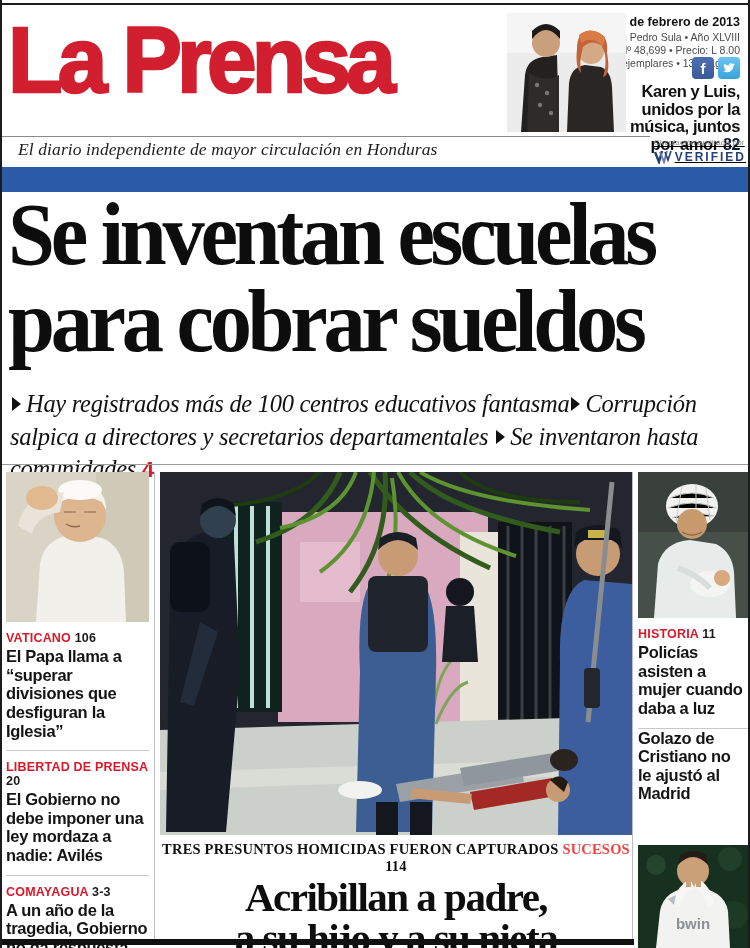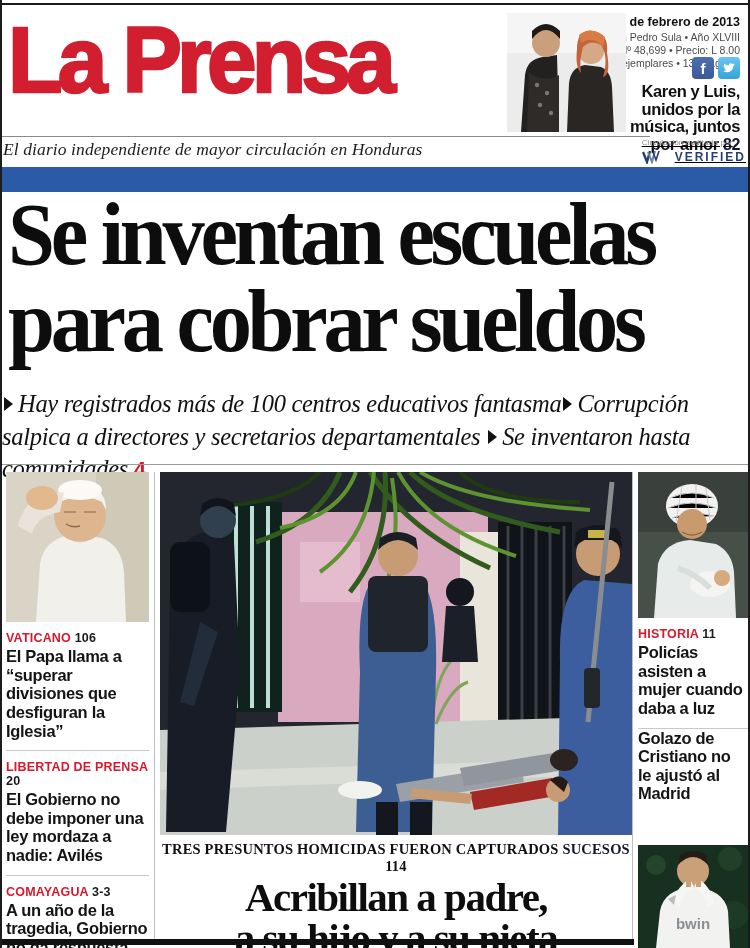--- a/index.html
+++ b/index.html
@@ -25,37 +25,37 @@
   .couple{position:absolute;left:505px;top:13px;width:119px;height:119px;overflow:hidden;}
   .social{position:absolute;right:8px;top:57px;display:flex;gap:4px;}
   .sicon{width:22px;height:22px;border-radius:4px;display:flex;align-items:center;justify-content:center;
          color:#fff;font-weight:bold;font-size:15px;}
   .sicon.fb{background:linear-gradient(#4e6fb0,#3b5998);}
   .sicon.tw{background:linear-gradient(#6cc4ef,#35a3dc);}
   .promo{position:absolute;right:8px;top:83px;width:132px;text-align:right;
          font-size:16.5px;font-weight:bold;line-height:1.07;letter-spacing:-.4px;color:#101010;}
   .promo .pg{color:#0f172a;font-size:16px;text-align:center;}
   .mast-rule{position:absolute;left:0;top:136px;width:648px;height:1px;background:#8a8a8a;}
-  .tagline{position:absolute;left:1px;top:139px;font-family:"Liberation Serif","DejaVu Serif",serif;
+  .tagline{position:absolute;left:16px;top:139px;font-family:"Liberation Serif","DejaVu Serif",serif;
            font-style:italic;font-size:17.5px;color:#1d1d1d;letter-spacing:.1px;}
   .audit{position:absolute;right:2px;top:138px;text-align:left;text-decoration:underline;}
   .audit .note{font-size:8px;color:#8c8c8c;letter-spacing:.2px;}
-  .audit .brand{display:flex;align-items:center;gap:15px;justify-content:flex-end;margin-top:2px;}
+  .audit .brand{display:flex;align-items:center;gap:3px;justify-content:flex-end;margin-top:2px;}
   .audit .brand span{font-size:12px;font-weight:bold;color:#243f77;letter-spacing:2px;}
   .blue-bar{position:absolute;left:0;top:167px;width:100%;height:25px;background:#2b5aa7;}
 
   
   .lead-hl{
     position:absolute;left:6px;top:192px;width:744px;
     font-family:"Liberation Serif","DejaVu Serif",serif;font-weight:bold;color:#0d0d0d;
     font-size:88px;line-height:.985;letter-spacing:-4.5px;
     transform:scaleX(.96);transform-origin:left top;white-space:nowrap;
   }
   .deck{
-    position:absolute;left:0;top:388px;width:738px;
+    position:absolute;left:8px;top:388px;width:738px;
     font-family:"Liberation Serif","DejaVu Serif",serif;font-style:italic;
     font-size:24.5px;line-height:1.33;color:#111;letter-spacing:-.3px;
   }
   .tri{display:inline-block;width:0;height:0;border-left:9px solid #111;
        border-top:7px solid transparent;border-bottom:7px solid transparent;
        margin:0 5px 1px 2px;}
   .deck .pg{color:#d8192b;font-style:normal;font-weight:bold;font-size:22px;font-family:"Liberation Sans",sans-serif;}
   .lead-rule{position:absolute;left:0;top:464px;width:100%;height:1px;background:#9c9c9c;}
 
   
@@ -64,21 +64,21 @@
   .photo{display:block;}
   .kicker{font-size:12.5px;font-weight:bold;letter-spacing:.2px;margin:9px 0 2px 0;}
   .kicker .k{color:#d8192b;}
   .kicker .p{color:#1a1a1a;}
   .story-hl{font-size:16.5px;font-weight:bold;line-height:1.13;color:#141414;letter-spacing:-.3px;}
   .story-div{height:1px;background:#c9c9c9;margin:10px 0 0 0;}
 
   
   .caption{margin-top:6px;text-align:center;font-family:"Liberation Serif","DejaVu Serif",serif;
            font-weight:bold;font-size:14.5px;color:#101010;letter-spacing:.2px;}
-  .caption .sec{color:#0f172a;}
+  .caption .sec{color:#ef4444;}
   .center-hl{margin-top:2px;text-align:center;font-family:"Liberation Serif","DejaVu Serif",serif;
              font-weight:bold;font-size:41px;line-height:.99;letter-spacing:-1.5px;color:#0d0d0d;}
   .bottom-bar{position:absolute;left:0;top:939px;width:632px;height:6px;background:#111;}
 </style>
 </head>
 <body>
 
 <div class="page">
   <div class="top-rule"></div>
 

